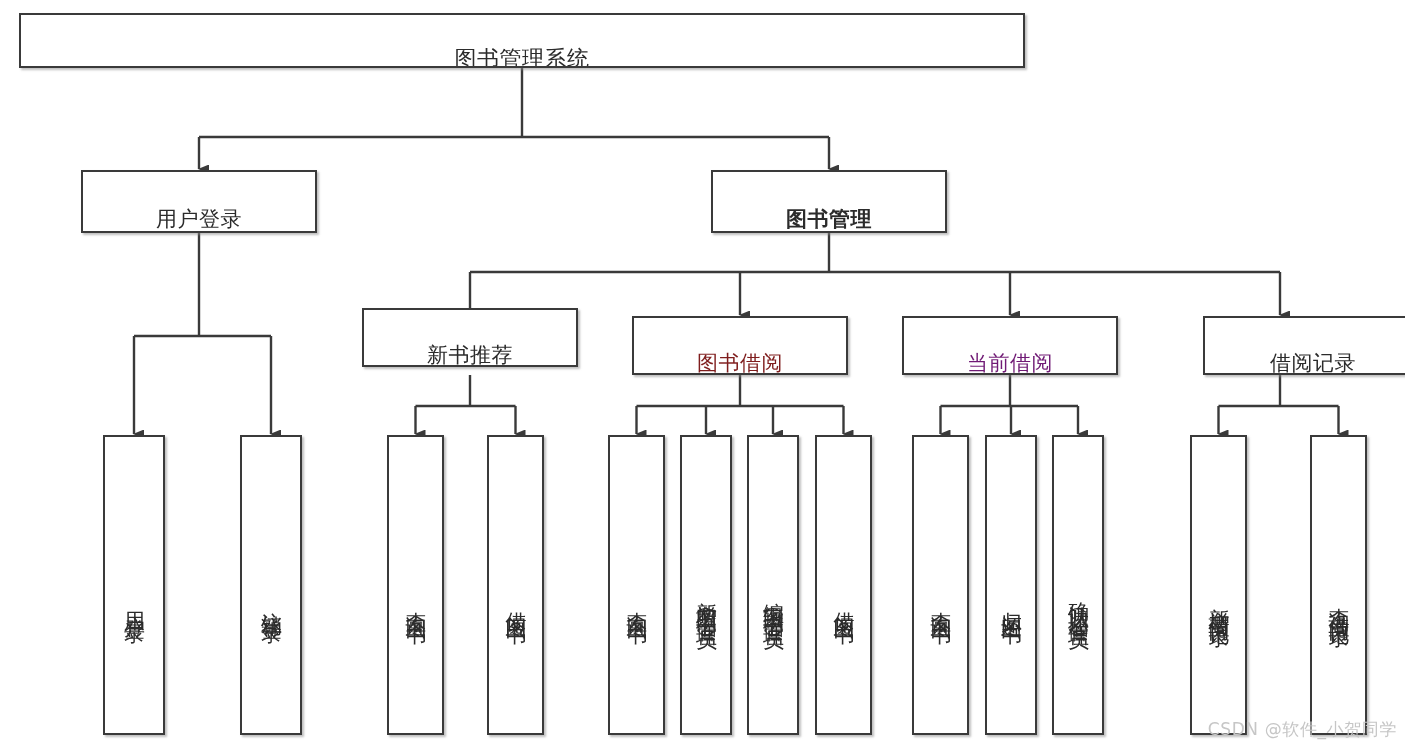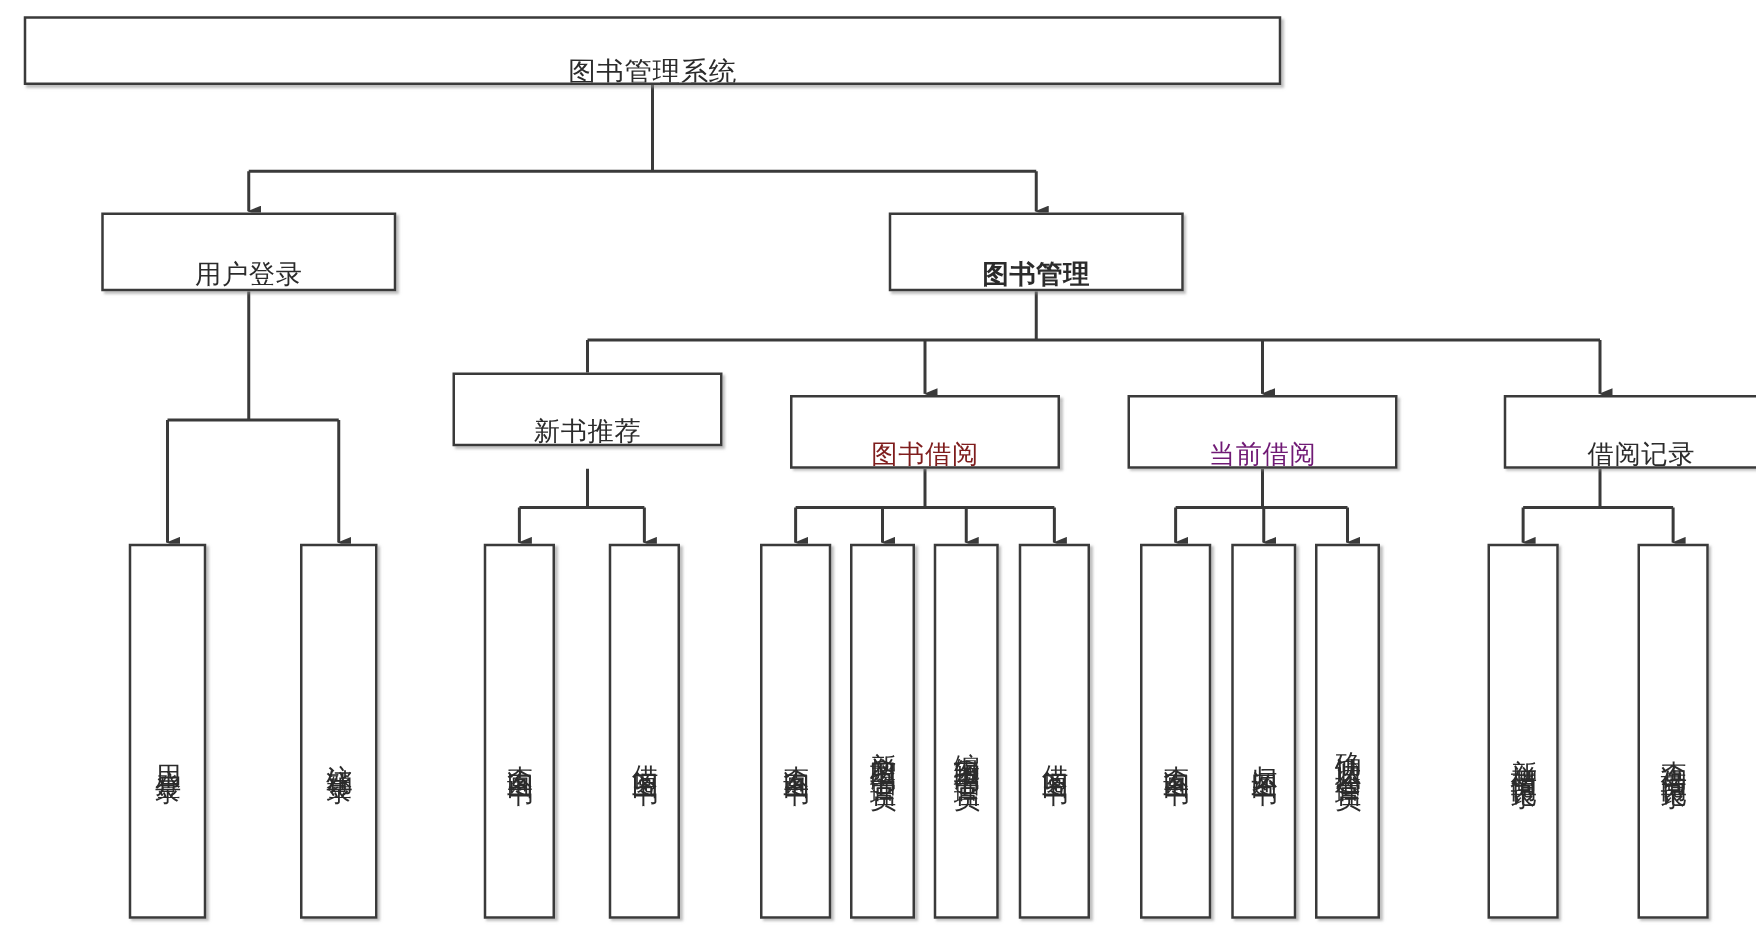--- a/index.html
+++ b/index.html
@@ -116,21 +116,21 @@
   <div id="node-layer">
       <div class="node-box root" style="left: 19px; top: 13px; width: 1006px; height: 55px; border-color: rgb(58, 58, 58); background: rgb(255, 255, 255);">
         <span class="node-label" style="color: rgb(43, 43, 43);">图书管理系统</span>
       </div>
       <div class="node-box" style="left: 81px; top: 170px; width: 236px; height: 63px; border-color: rgb(58, 58, 58); background: rgb(255, 255, 255);">
         <span class="node-label" style="color: rgb(43, 43, 43);">用户登录</span>
       </div>
       <div class="node-box" style="left: 711px; top: 170px; width: 236px; height: 63px; border-color: rgb(58, 58, 58); background: rgb(255, 255, 255);">
         <span class="node-label" style="color: rgb(43, 43, 43); font-weight: bold;">图书管理</span>
       </div>
-      <div class="node-box" style="left: 362px; top: 298px; width: 216px; height: 59px; border-color: rgb(58, 58, 58); background: rgb(255, 255, 255);">
+      <div class="node-box" style="left: 362px; top: 308px; width: 216px; height: 59px; border-color: rgb(58, 58, 58); background: rgb(255, 255, 255);">
         <span class="node-label" style="color: rgb(43, 43, 43);">新书推荐</span>
       </div>
       <div class="node-box" style="left: 632px; top: 316px; width: 216px; height: 59px; border-color: rgb(58, 58, 58); background: rgb(255, 255, 255);">
         <span class="node-label" style="color: #7f1d1d;">图书借阅</span>
       </div>
       <div class="node-box" style="left: 902px; top: 316px; width: 216px; height: 59px; border-color: rgb(58, 58, 58); background: rgb(255, 255, 255);">
         <span class="node-label" style="color: #701a75;">当前借阅</span>
       </div>
       <div class="node-box" style="left: 1203px; top: 316px; width: 220px; height: 59px; border-color: rgb(58, 58, 58); background: rgb(255, 255, 255);">
         <span class="node-label" style="color: rgb(43, 43, 43);">借阅记录</span>
@@ -168,13 +168,14 @@
       <div class="node-box vertical" style="left: 1052px; top: 435px; width: 52px; height: 300px; border-color: rgb(58, 58, 58); background: rgb(255, 255, 255);">
         <span class="node-label" style="color: rgb(43, 43, 43);">确认归还（管理员）</span>
       </div>
       <div class="node-box vertical" style="left: 1190px; top: 435px; width: 57px; height: 300px; border-color: rgb(58, 58, 58); background: rgb(255, 255, 255);">
         <span class="node-label" style="color: rgb(43, 43, 43);">新增借阅记录</span>
       </div>
       <div class="node-box vertical" style="left: 1310px; top: 435px; width: 57px; height: 300px; border-color: rgb(58, 58, 58); background: rgb(255, 255, 255);">
         <span class="node-label" style="color: rgb(43, 43, 43);">查询借阅记录</span>
       </div>
     </div>
+  <div class="watermark">CSDN @软件_小贺同学</div>
 </div>
 
 </body></html>

